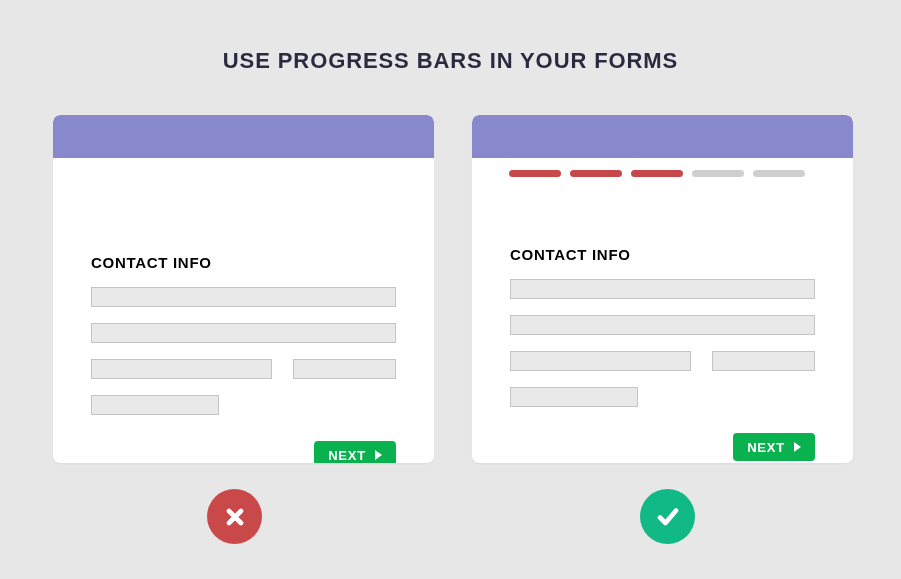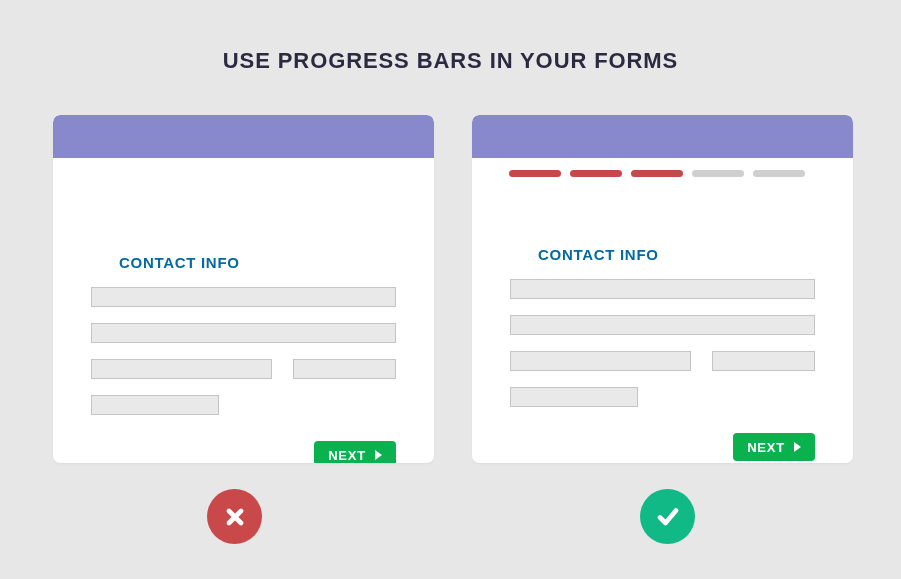--- a/index.html
+++ b/index.html
@@ -53,26 +53,25 @@
   .progress-seg {
     height: 7px;
     width: 52px;
     border-radius: 4px;
     background: #cfcfcf;
   }
   .progress-seg.filled {
     background: #c7484a;
   }
   .section-label {
-    color: #0369a1;
+    color: #000000;
     font-size: 15px;
     font-weight: bold;
     letter-spacing: 0.7px;
     text-transform: uppercase;
-    margin-left: 28px;
   }
   .card-left .section-label  { padding: 96px 0 0 38px; }
   .card-right .section-label { padding: 69px 0 0 38px; }
 
   .form-body { padding: 0 38px; }
   .field-row {
     display: flex;
     margin-top: 16px;
     gap: 21px;
   }

